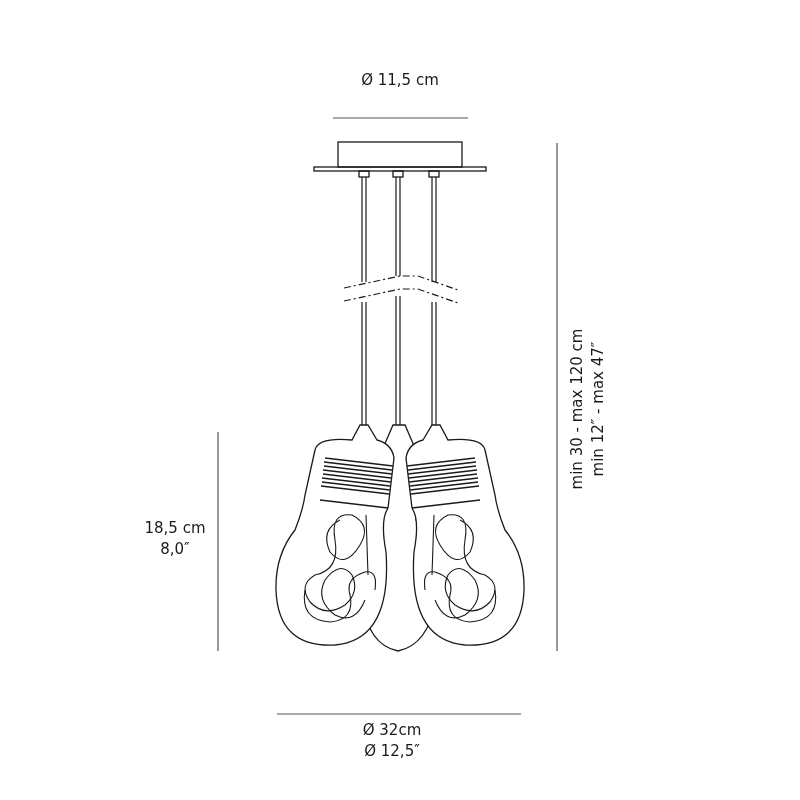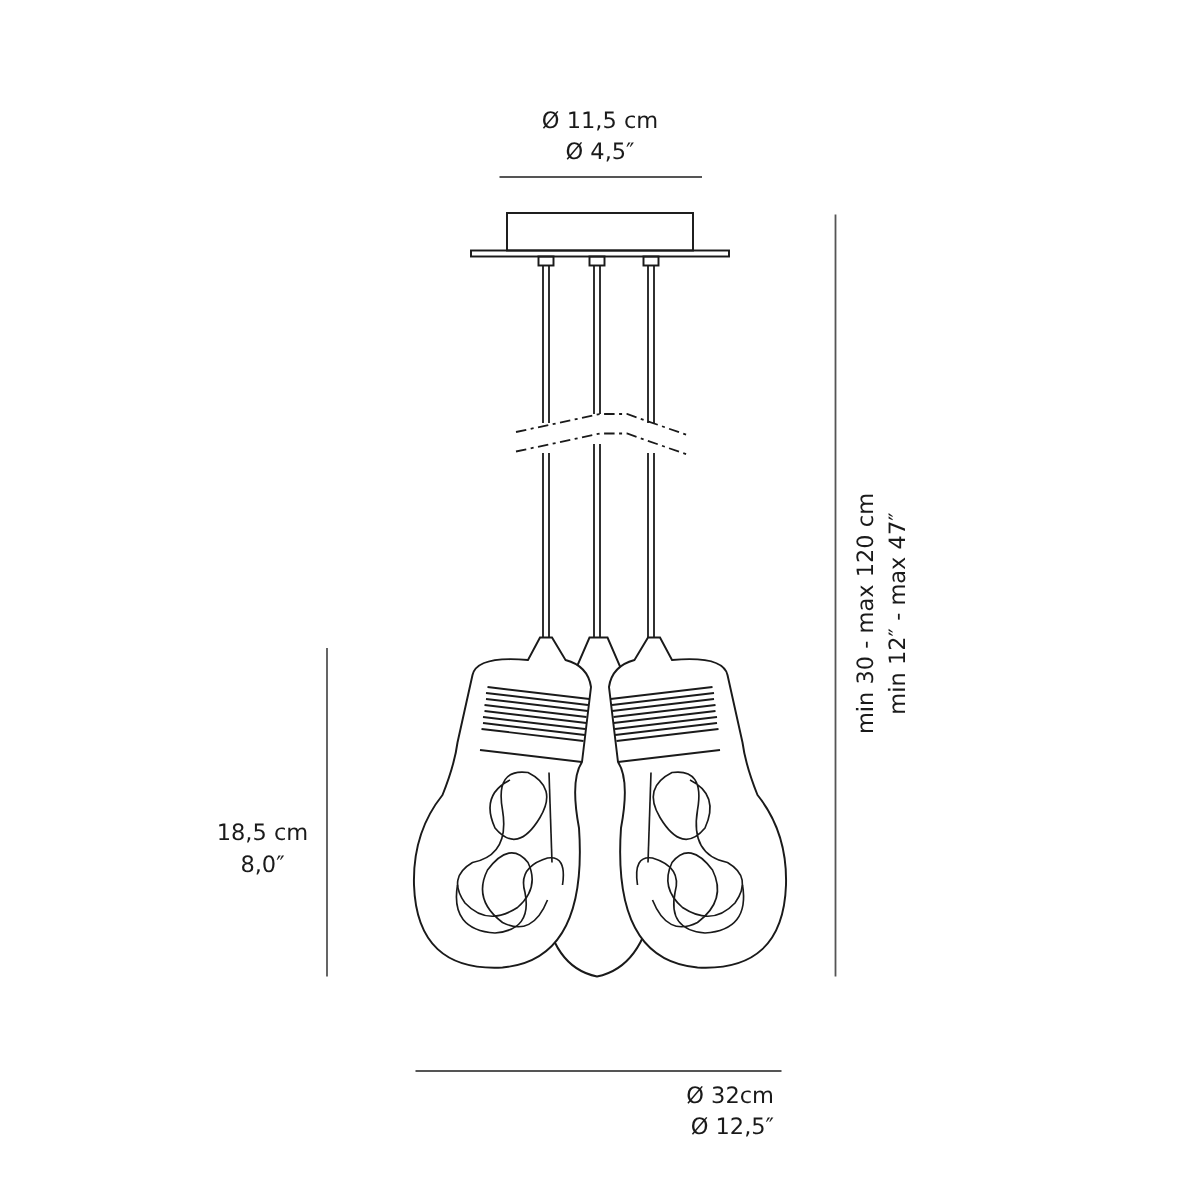--- a/index.html
+++ b/index.html
@@ -9,22 +9,22 @@
       position: absolute;
       font-family: "DejaVu Sans", sans-serif;
       font-size: 15px;
       color: #1a1a1a;
       text-align: center;
       line-height: 21px;
       white-space: nowrap;
     }
     .label span { display: block; }
     .label-top { left: 300px; top: 70px; width: 200px; }
-    .label-bottom { left: 316px; top: 720px; width: 200px; text-align: right; }
-    .label-left { left: 120px; top: 518px; width: 110px; margin-top: 27px; }
+    .label-bottom { left: 292px; top: 720px; width: 200px; }
+    .label-left { left: 120px; top: 518px; width: 110px; }
     .label-right {
       position: absolute;
       left: 488px; top: 388px; width: 200px;
       transform: rotate(-90deg);
       transform-origin: center center;
     }
   </style>
 </head>
 <body>
 
@@ -106,21 +106,20 @@
       <g fill="none" stroke-width="1.1">
         <path d="M460,520 Q480,530 470,552 Q455,570 440,545 Q428,525 448,515 Q470,512 465,540 Q460,570 485,575 Q502,585 490,602 Q475,618 455,605 Q440,592 448,575 Q460,560 475,580 Q485,600 465,615 Q445,625 435,600"></path>
         <path d="M495,590 Q500,620 470,622 Q445,620 450,595 Q455,578 435,572 Q422,570 425,590"></path>
         <line x1="434" y1="515" x2="432" y2="575"></line>
       </g>
     </g>
   </svg>
 
   <div class="label label-top">
     <span>Ø 11,5 cm</span>
-    <span>Ø 4,5″</span>
   </div>
 
   <div class="label label-right">
     <span>min 30 - max 120 cm</span>
     <span>min 12″ - max 47″</span>
   </div>
 
   <div class="label label-left">
     <span>18,5 cm</span>
     <span>8,0″</span>

